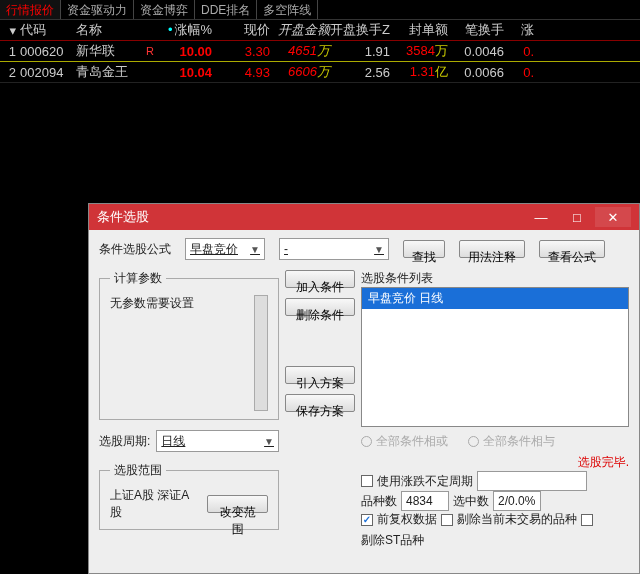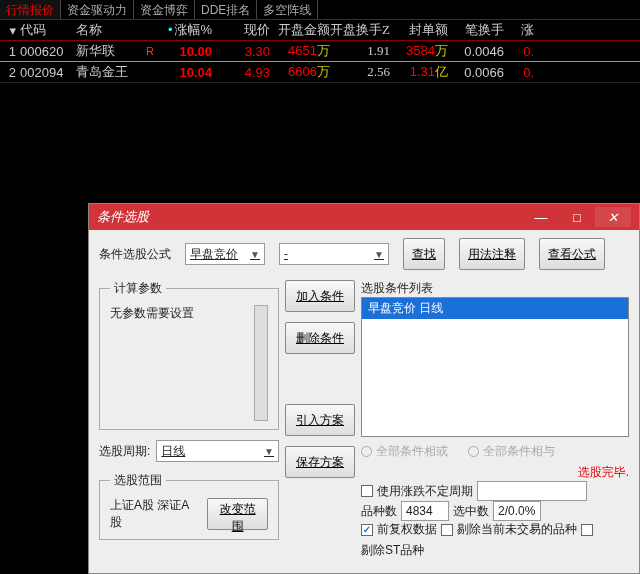--- a/index.html
+++ b/index.html
@@ -13,42 +13,42 @@
 
 .thead,.trow { display:flex; align-items:center; font-size:13px; height:21px; }
 .thead { color:#ccc; border-bottom:1px solid #800; }
 .trow { border-bottom:1px solid #222; }
 .c-idx{width:20px;text-align:right;color:#ccc;padding-right:4px;}
 .c-code{width:56px;color:#ccc;}
 .c-name{width:70px;color:#ccc;}
 .c-r{width:16px;color:#f33;font-size:11px;}
 .c-pct{width:50px;text-align:right;color:#f00;font-weight:bold;}
 .c-price{width:58px;text-align:right;color:#f00;}
-.c-kpe{width:60px;text-align:right;}
-.c-kph{width:60px;text-align:right;color:#ccc;font-family:Liberation Serif, serif;}
+.c-kpe{width:60px;text-align:right;font-style:italic;}
+.c-kph{width:60px;text-align:right;color:#ccc;}
 .c-fde{width:58px;text-align:right;}
 .c-bh{width:56px;text-align:right;color:#ccc;}
 .c-z{width:30px;text-align:right;color:#f00;}
 .amt-n{color:#f00;}
 .amt-u{color:#cc0;}
 .thead .c-pct,.thead .c-price,.thead .c-kpe,.thead .c-kph,.thead .c-fde,.thead .c-bh,.thead .c-z{color:#ccc;font-weight:normal;}
 
 
 .dialog { position:absolute; left:88px; top:203px; width:552px; height:371px; background:#eee; border:1px solid #888; box-shadow:0 0 4px #000; }
-.dlg-title { background:#d03438; height:26px; display:flex; align-items:center; padding:8px 8px; color:#fff; font-size:13px;font-style:italic; }
+.dlg-title { background:#d03438; height:26px; display:flex; align-items:center; padding:8px 8px; color:#fff; font-size:13px; }
 .dlg-title .sp{flex:1;}
 .dlg-ctrl { width:36px; height:20px; display:flex; align-items:center; justify-content:center; color:#fff; font-size:13px; cursor:pointer;}
 .dlg-ctrl.close{background:rgba(255,255,255,0.1);}
 .dlg-body { padding:8px 10px; font-size:12px; color:#222; }
 
 .row1 { display:flex; align-items:center; gap:14px; margin-bottom:10px; }
 .lbl { font-size:12px; }
 .combo { display:flex; align-items:center; background:#fff; border:1px solid #999; height:22px; padding:0 4px; min-width:120px; justify-content:space-between;text-decoration:underline;}
 .combo .chev{font-size:10px;color:#555;}
-.btn { background:linear-gradient(#f8f8f8,#ddd); border:1px solid #888; height:32px; padding:2px 8px; font-size:12px; cursor:pointer; border-radius:2px;text-decoration:underline;}
+.btn { background:linear-gradient(#f8f8f8,#ddd); border:1px solid #888; height:18px; padding:8px 8px; font-size:12px; cursor:pointer; border-radius:2px;}
 
 .cols { display:flex; gap:6px; }
 .leftcol { flex:0 0 180px; }
 .midcol { flex:0 0 70px; display:flex; flex-direction:column; gap:10px; align-items:stretch; }
 .rightcol { flex:1; }
 
 fieldset { border:1px solid #aaa; padding:8px 10px; margin-bottom:10px; }
 legend { font-size:12px; padding:0 4px;}
 .listbox { background:#fff; border:1px solid #888; height:140px; overflow:auto; }
 .listitem { background:#1a6fd8; color:#fff; padding:2px 6px; font-size:12px;}

